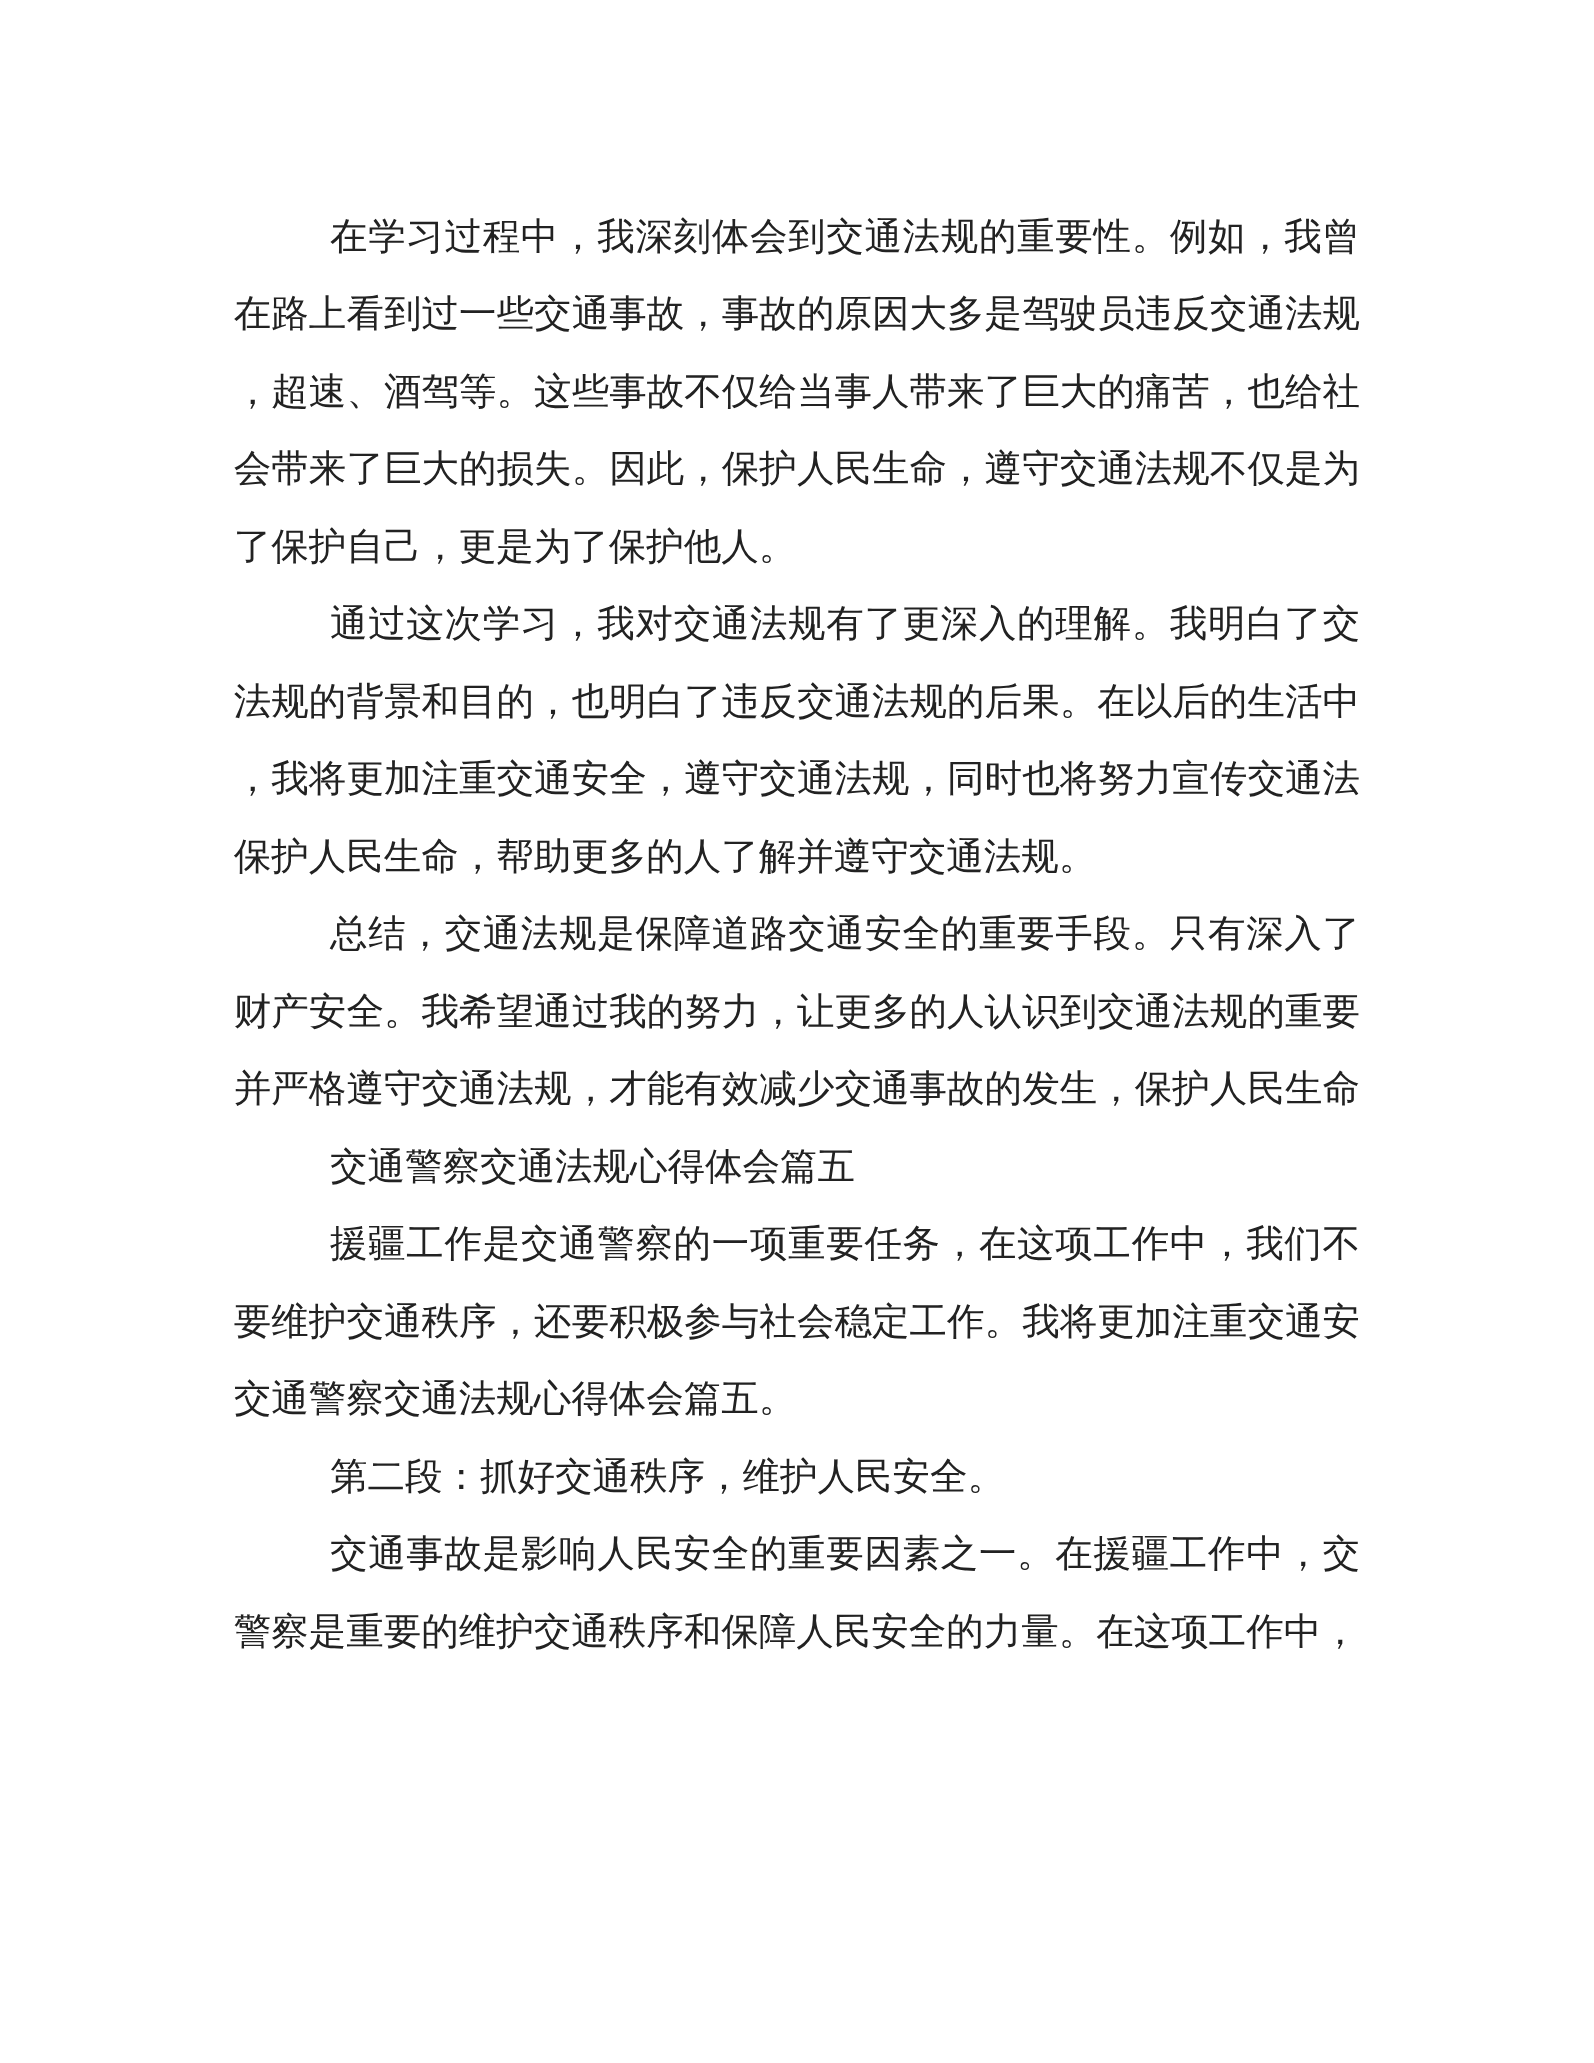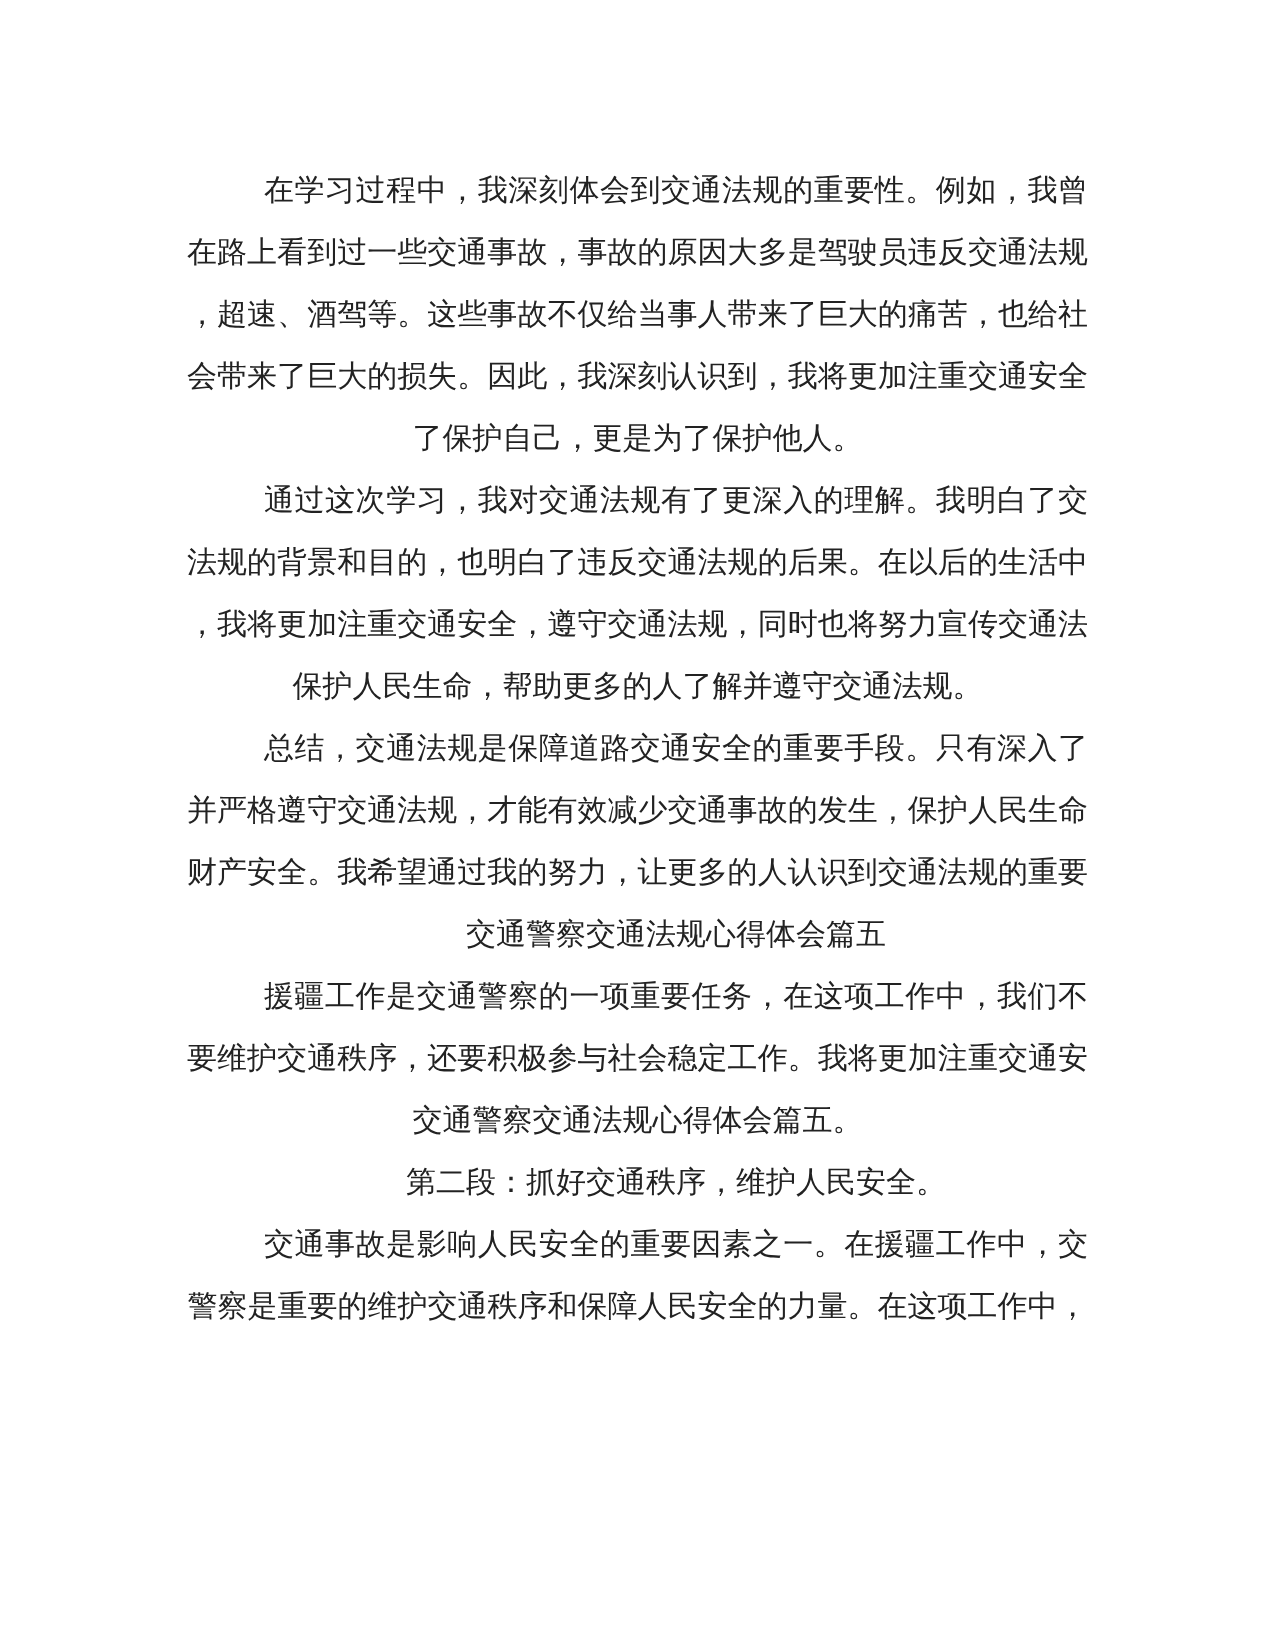--- a/index.html
+++ b/index.html
@@ -24,54 +24,54 @@
     margin: 0;
     padding: 0;
   }
   .text-line {
     font-family: "Liberation Serif", "DejaVu Serif", serif;
     font-size: 30px;
     line-height: 62px;
     height: 62px;
     color: #222222;
     font-weight: normal;
-    text-align: center;
+    text-align: left;
     overflow: hidden;
   }
   .text-line.fill {
     text-align: justify;
     text-align-last: justify;
     text-justify: inter-character;
   }
   .text-line.indent {
     text-indent: 77px;
   }
 </style>
 </head>
 <body>
 
 <div class="page">
   <div class="doc-body" id="doc-body" style="color: rgb(34, 34, 34);">
       <div class="paragraph">
         <div class="text-line fill indent">在学习过程中，我深刻体会到交通法规的重要性。例如，我曾经</div>
         <div class="text-line fill">在路上看到过一些交通事故，事故的原因大多是驾驶员违反交通法规</div>
         <div class="text-line fill">，超速、酒驾等。这些事故不仅给当事人带来了巨大的痛苦，也给社</div>
-        <div class="text-line fill">会带来了巨大的损失。因此，我深刻认识到，我将更加注重交通安全</div>
+        <div class="text-line fill">会带来了巨大的损失。因此，保护人民生命，遵守交通法规不仅是为</div>
         <div class="text-line">了保护自己，更是为了保护他人。</div>
       </div>
       <div class="paragraph">
         <div class="text-line fill indent">通过这次学习，我对交通法规有了更深入的理解。我明白了交通</div>
         <div class="text-line fill">法规的背景和目的，也明白了违反交通法规的后果。在以后的生活中</div>
         <div class="text-line fill">，我将更加注重交通安全，遵守交通法规，同时也将努力宣传交通法</div>
         <div class="text-line">保护人民生命，帮助更多的人了解并遵守交通法规。</div>
       </div>
       <div class="paragraph">
         <div class="text-line fill indent">总结，交通法规是保障道路交通安全的重要手段。只有深入了解</div>
+        <div class="text-line fill">财产安全。我希望通过我的努力，让更多的人认识到交通法规的重要</div>
         <div class="text-line fill">并严格遵守交通法规，才能有效减少交通事故的发生，保护人民生命</div>
-        <div class="text-line fill">财产安全。我希望通过我的努力，让更多的人认识到交通法规的重要</div>
       </div>
       <div class="paragraph">
         <div class="text-line indent">交通警察交通法规心得体会篇五</div>
       </div>
       <div class="paragraph">
         <div class="text-line fill indent">援疆工作是交通警察的一项重要任务，在这项工作中，我们不仅</div>
         <div class="text-line fill">要维护交通秩序，还要积极参与社会稳定工作。我将更加注重交通安全</div>
         <div class="text-line">交通警察交通法规心得体会篇五。</div>
       </div>
       <div class="paragraph">

